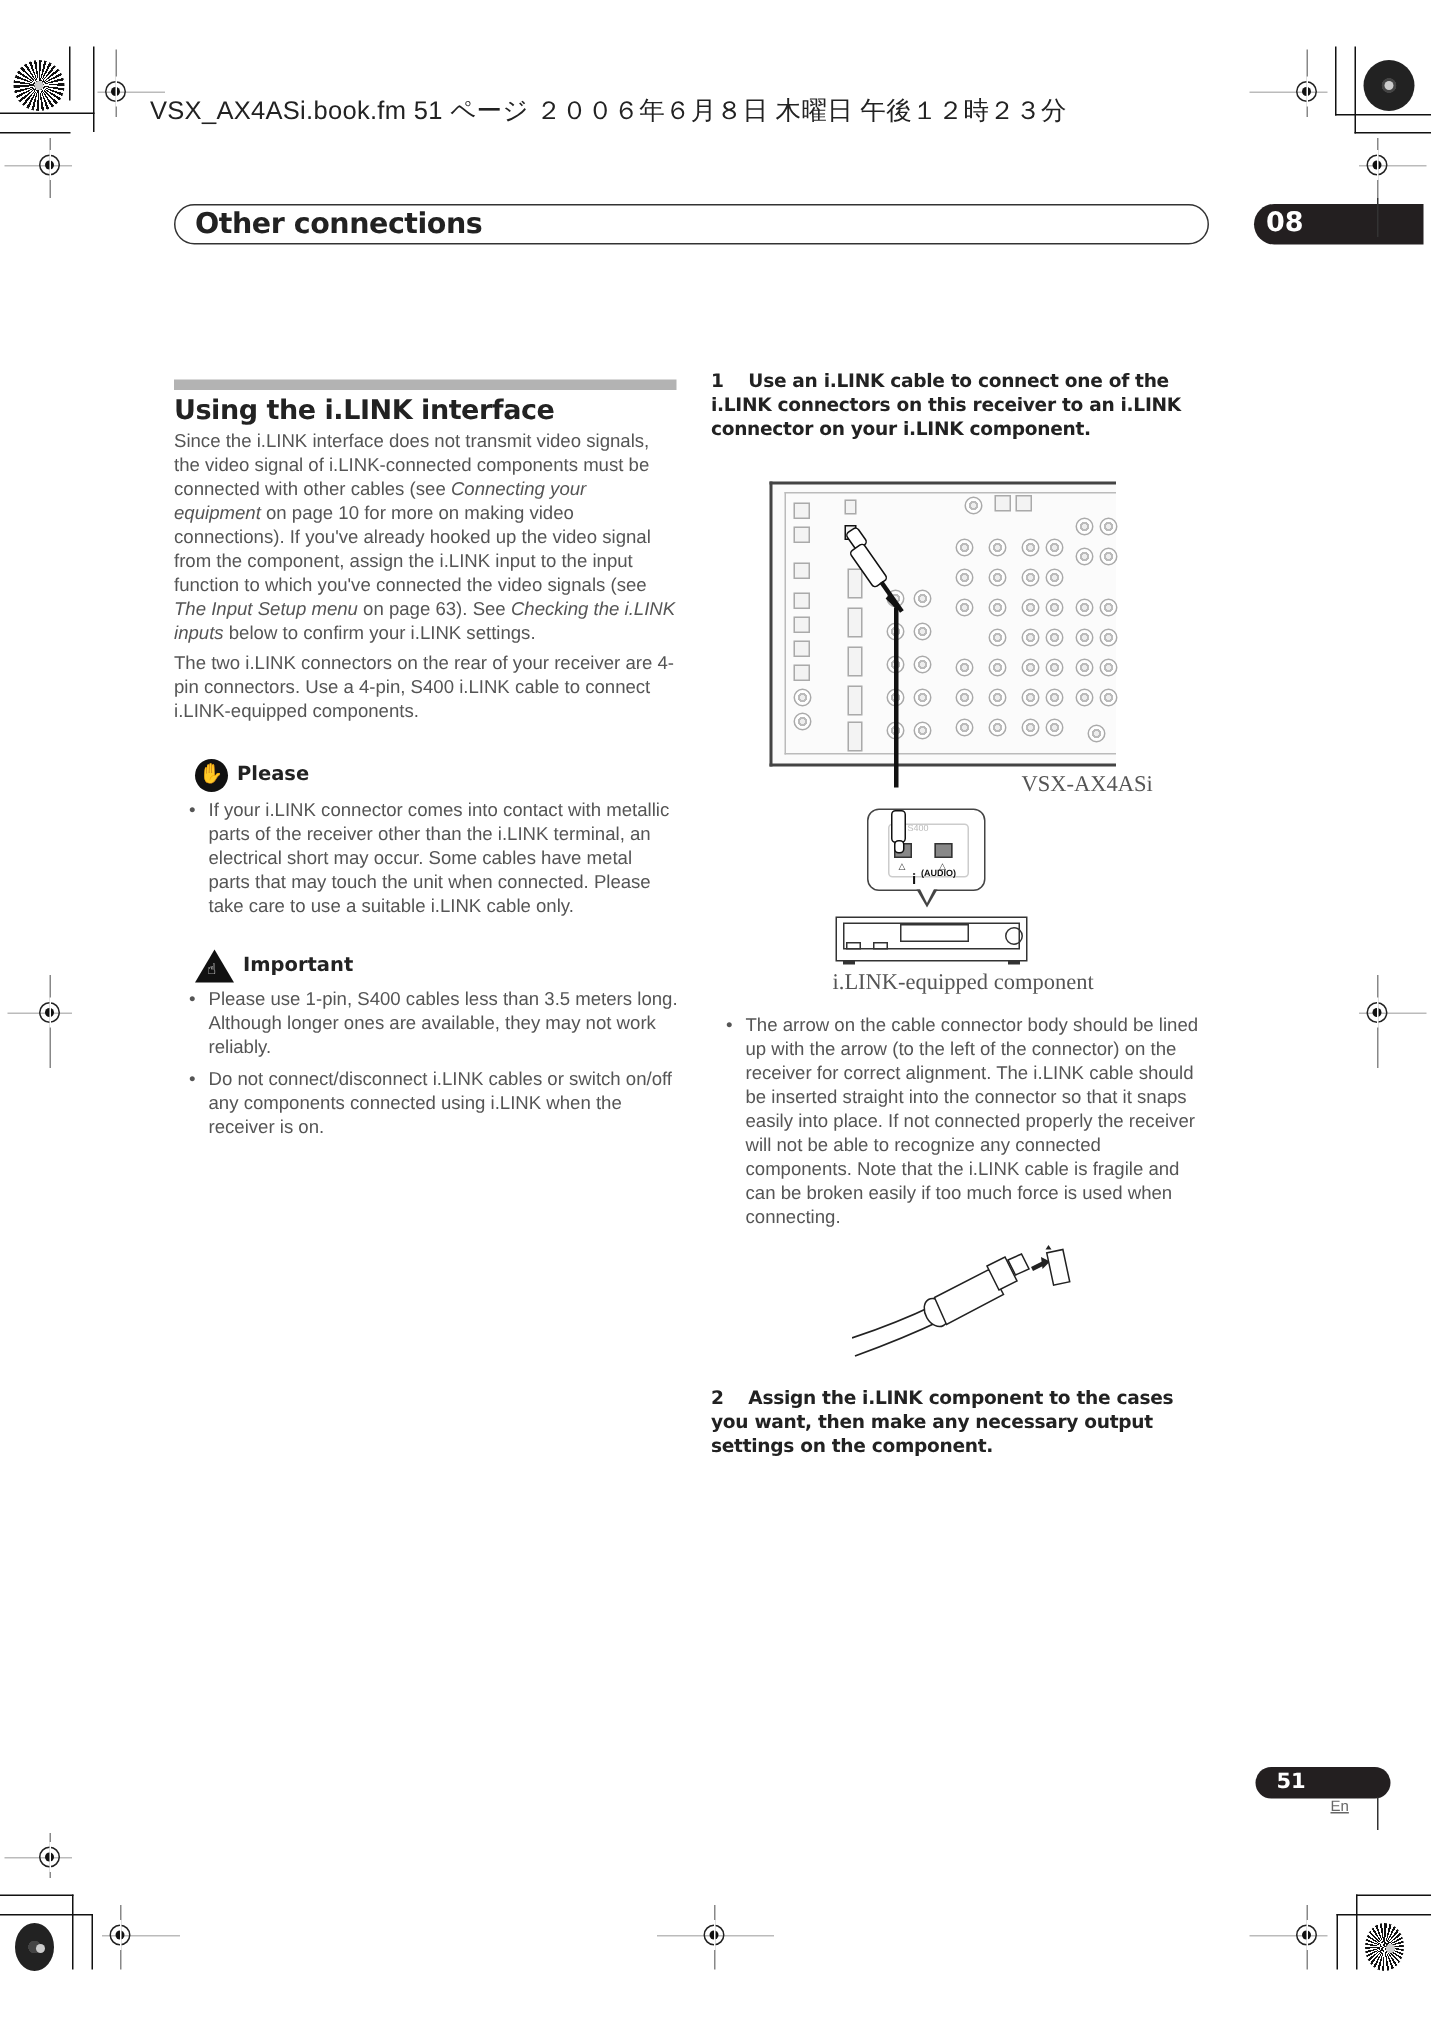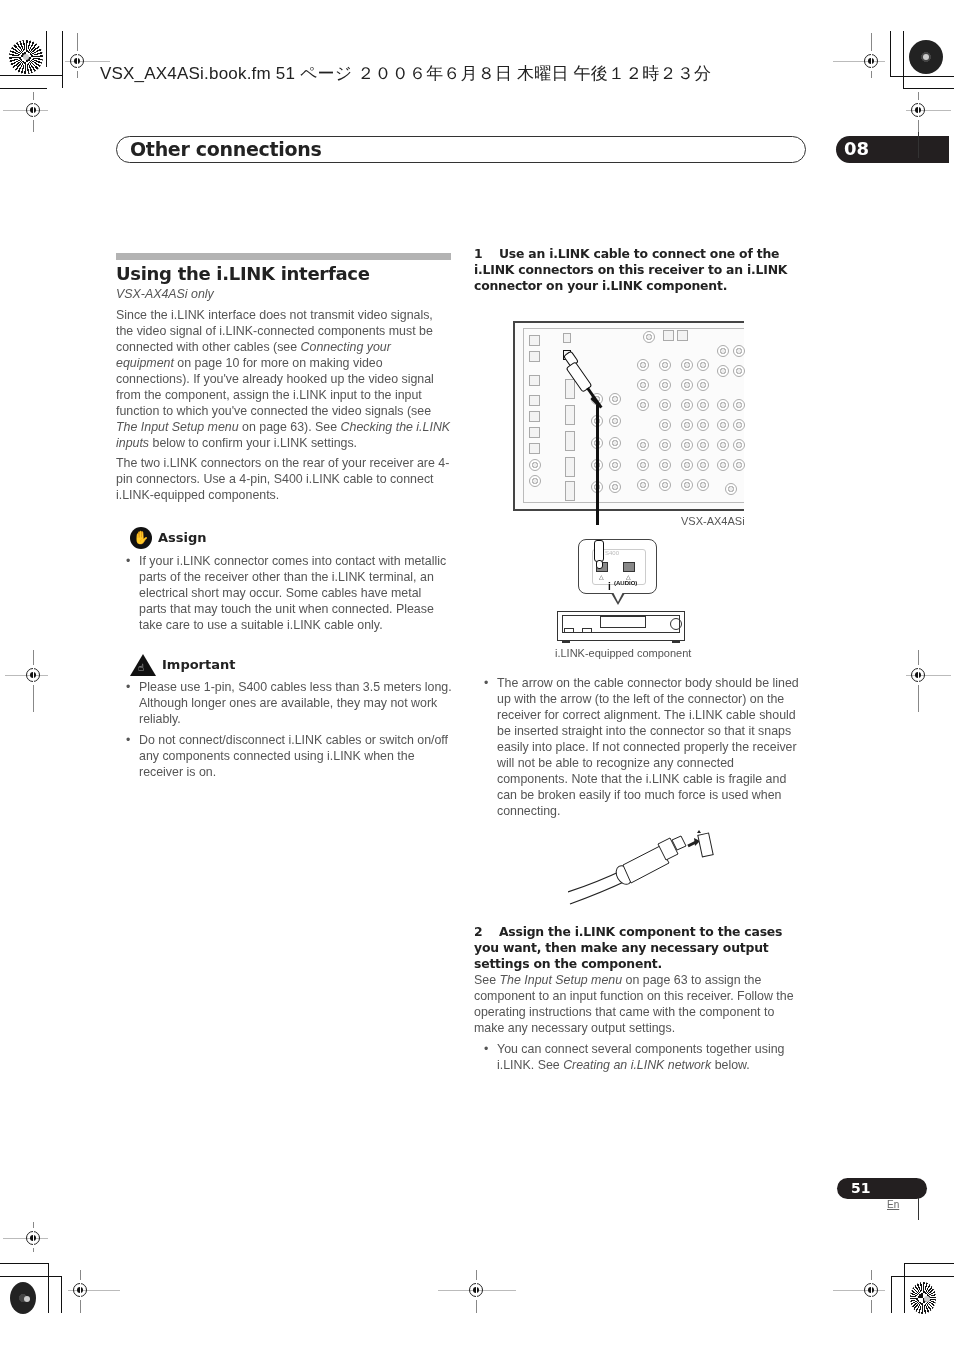--- a/index.html
+++ b/index.html
@@ -36,21 +36,21 @@
   .caution-icon { width:22px; height:22px; border-radius:50%; background:#111; color:#fff; font-size:13px; display:flex; align-items:center; justify-content:center; }
   .important-icon { width:0; height:0; border-left:13px solid transparent; border-right:13px solid transparent; border-bottom:22px solid #111; position:relative; }
   .important-icon span { position:absolute; left:-5px; top:6px; color:#fff; font-size:10px; }
   ul.bullets { list-style:none; margin:0; padding:0 0 0 23px; }
   ul.bullets li { position:relative; margin-bottom:5px; }
   ul.bullets li::before { content:"•"; position:absolute; left:-13px; top:0; color:#555; }
 
   .step { font-weight:bold; color:#222; font-size:12.4px; line-height:16px; font-family:"DejaVu Sans", sans-serif; letter-spacing:-0.2px; }
   .col-right { left:474px; width:334px; }
 
-  .diagram-label { font-size:11px; color:#555; }
+  .diagram-label { font-size:15px; color:#555;font-family:Liberation Serif, serif; }
   .receiver { left:513px; top:321px; width:231px; height:190px; border:2px solid #444; border-right:none; box-sizing:border-box; background:#fbfbfb; }
   .receiver-inner { position:absolute; left:8px; top:5px; right:0; bottom:6px; border:1px solid #bbb; border-right:none; }
   .jack { position:absolute; width:12px; height:12px; border-radius:50%; border:1px solid #aaa; background:radial-gradient(circle,#eee 0 25%, #bbb 26% 45%, #fff 46%); box-sizing:border-box; }
   .port { position:absolute; width:11px; height:11px; border:1px solid #aaa; background:#f3f3f3; box-sizing:border-box; }
   .hdmi { position:absolute; width:10px; height:20px; border:1px solid #aaa; background:#f3f3f3; box-sizing:border-box; }
   .cable { position:absolute; background:#111; }
   .plug { position:absolute; border:1.5px solid #111; background:#fff; border-radius:3px; box-sizing:border-box; }
 
   .bubble { left:578px; top:539px; width:79px; height:55px; border:1px solid #444; border-radius:8px; box-sizing:border-box; background:#fff; }
   .bubble-tail { left:611px; top:593px; width:0; height:0; border-left:7px solid transparent; border-right:7px solid transparent; border-top:12px solid #444; }
@@ -119,28 +119,27 @@
 <div class="abs header-bar"></div>
 <div class="abs header-title">Other connections</div>
 <div class="abs chapter-tab"></div>
 <div class="abs chapter-num">08</div>
 <div class="hair" style="left:918px;top:132px;width:1px;height:26px;background:#333;"></div>
 
 <div class="abs section-rule"></div>
 <div class="abs section-title">Using the i.LINK interface</div>
 
 <div class="abs body col-left">
-  <p class="subtitle">VSX-AX4ASi only</p>
   <p><span>Since the i.LINK interface does not transmit video signals, the video signal of i.LINK-connected components must be connected with other cables (see </span><em>Connecting your equipment</em><span> on page 10 for more on making video connections). If you've already hooked up the video signal from the component, assign the i.LINK input to the input function to which you've connected the video signals (see </span><em>The Input Setup menu</em><span> on page 63). See </span><em>Checking the i.LINK inputs</em><span> below to confirm your i.LINK settings.</span></p>
   <p>The two i.LINK connectors on the rear of your receiver are 4-pin connectors. Use a 4-pin, S400 i.LINK cable to connect i.LINK-equipped components.</p>
 
   <div style="height:20px;"></div>
   <div class="notice-head">
     <span class="caution-icon">✋</span>
-    <span>Assign</span>
+    <span>Please</span>
   </div>
   <ul class="bullets" style="margin-top:4px;">
     <li>If your i.LINK connector comes into contact with metallic parts of the receiver other than the i.LINK terminal, an electrical short may occur. Some cables have metal parts that may touch the unit when connected. Please take care to use a suitable i.LINK cable only.</li>
   </ul>
 
   <div style="height:16px;"></div>
   <div class="notice-head">
     <span class="important-icon">
         <span>☝</span>
       </span>
@@ -283,22 +282,18 @@
   <path d="M120 16 L128 12" stroke="#222" stroke-width="3"></path>
   <path d="M126 8 L132 11 L127 16 Z" fill="#222"></path>
   <rect x="132" y="4" width="11" height="22" fill="#fff" stroke="#222" transform="rotate(-12 137 15)"></rect>
   <path d="M129 3 L131 0 L133 3 Z" fill="#222"></path>
 </svg>
 
 <div class="abs col-right step" style="top:924px;">
   <span>2</span>&nbsp;&nbsp;&nbsp;&nbsp;<span>Assign the i.LINK component to the cases you want, then make any necessary output settings on the component.</span>
 </div>
 <div class="abs body col-right" style="top:972px;">
-  <p><span>See </span><em>The Input Setup menu</em><span> on page 63 to assign the component to an input function on this receiver. Follow the operating instructions that came with the component to make any necessary output settings.</span></p>
-  <ul class="bullets" style="margin-top:5px;">
-    <li><span>You can connect several components together using i.LINK. See </span><em>Creating an i.LINK network</em><span> below.</span></li>
-  </ul>
 </div>
 
 <div class="abs" style="left:837px;top:1178px;width:90px;height:21px;background:#231f20;border-radius:11px;"></div>
 <div class="abs" style="left:851px;top:1180px;font-size:14px;font-weight:bold;color:#fff;font-family:'DejaVu Sans',sans-serif;">51</div>
 <div class="abs" style="left:887px;top:1199px;font-size:10px;color:#666;text-decoration:underline;">En</div>
 <div class="hair" style="left:918px;top:1198px;width:1px;height:22px;background:#333;"></div>
 
 </body></html>

